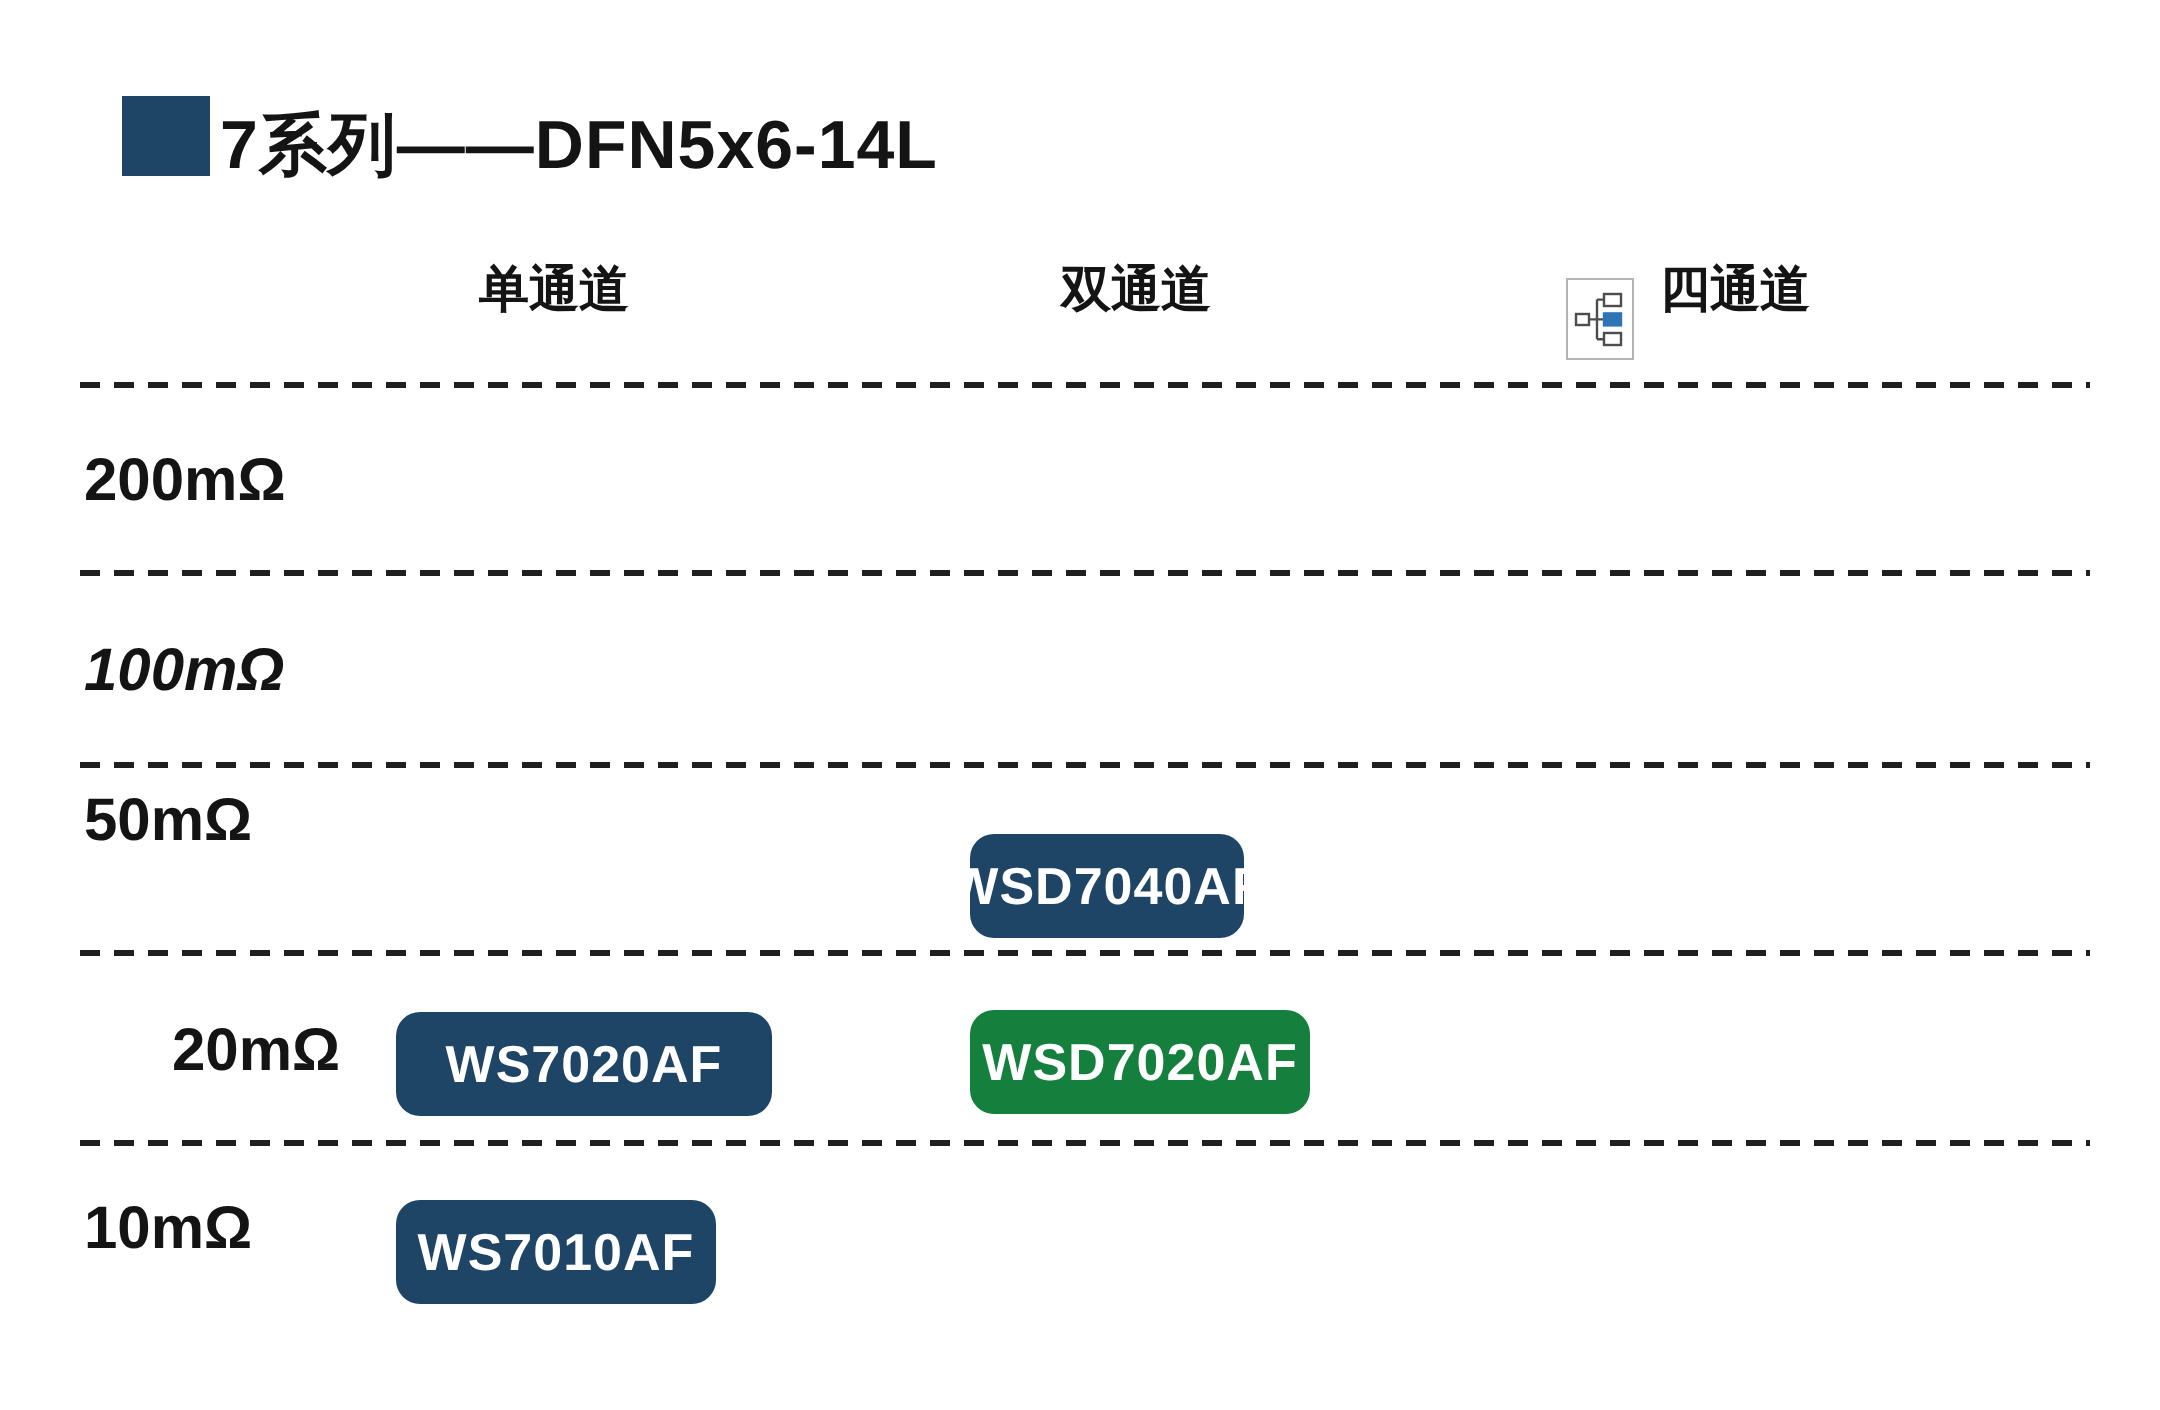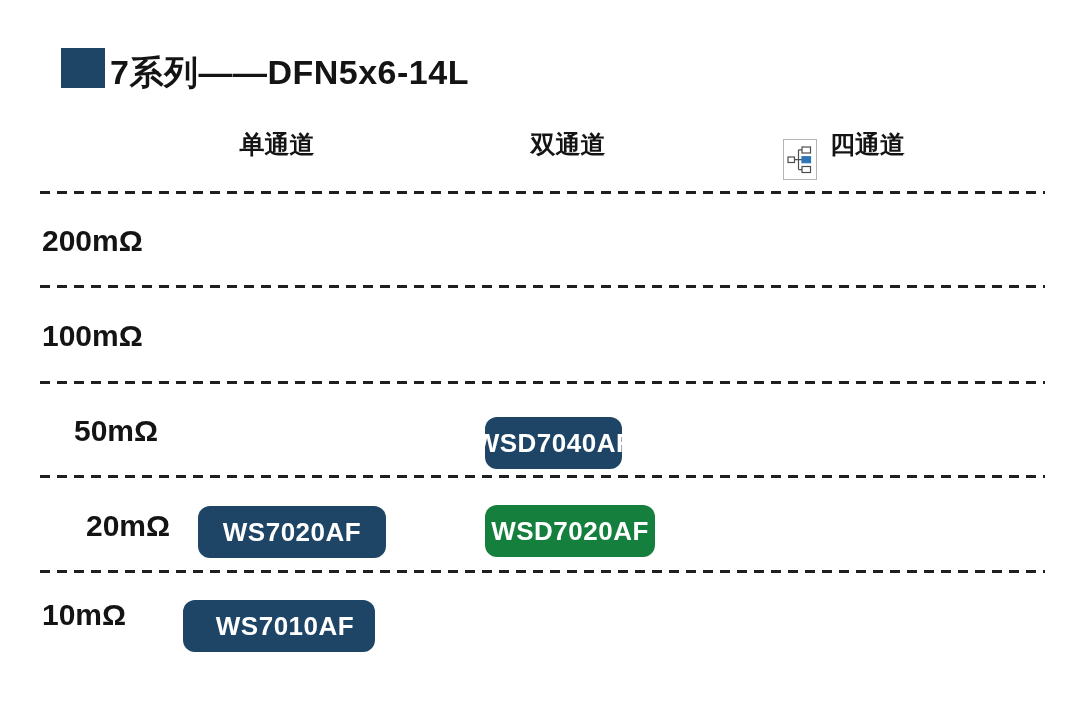--- a/index.html
+++ b/index.html
@@ -65,42 +65,42 @@
   .row-label {
     left: 42px;
     width: 78px;
     font-size: 30px;
     font-weight: bold;
     color: #141414;
     text-align: center;
     white-space: nowrap;
   }
   .row-1 { top: 224px; }
-  .row-2 { top: 319px; }
-  .row-3 { top: 414px; margin-left: 32px; }
+  .row-2 { top: 319px; font-style: italic; }
+  .row-3 { top: 394px; }
   .row-4 { top: 509px; margin-left: 44px; }
   .row-5 { top: 598px; }
 
   
   .badge {
     display: flex;
     align-items: center;
     justify-content: center;
     height: 52px;
     border-radius: 12px;
     color: #ffffff;
     font-size: 26px;
     font-weight: bold;
     letter-spacing: 0.5px;
     white-space: nowrap;
   }
   .badge-wsd7040af { left: 485px; top: 417px; width: 137px; }
   .badge-ws7020af  { left: 198px; top: 506px; width: 188px; }
   .badge-wsd7020af { left: 485px; top: 505px; width: 170px; }
-  .badge-ws7010af  { left: 183px; top: 600px; width: 180px; padding-left: 12px; }
+  .badge-ws7010af  { left: 198px; top: 600px; width: 160px; }
 </style>
 </head>
 <body>
 
 <div class="canvas">
 
   <div class="abs title-square" style="background-color: rgb(30, 68, 102);"></div>
   <div class="abs title-text">7系列——DFN5x6-14L</div>
 
   <div class="abs col-header col-2">双通道</div>

